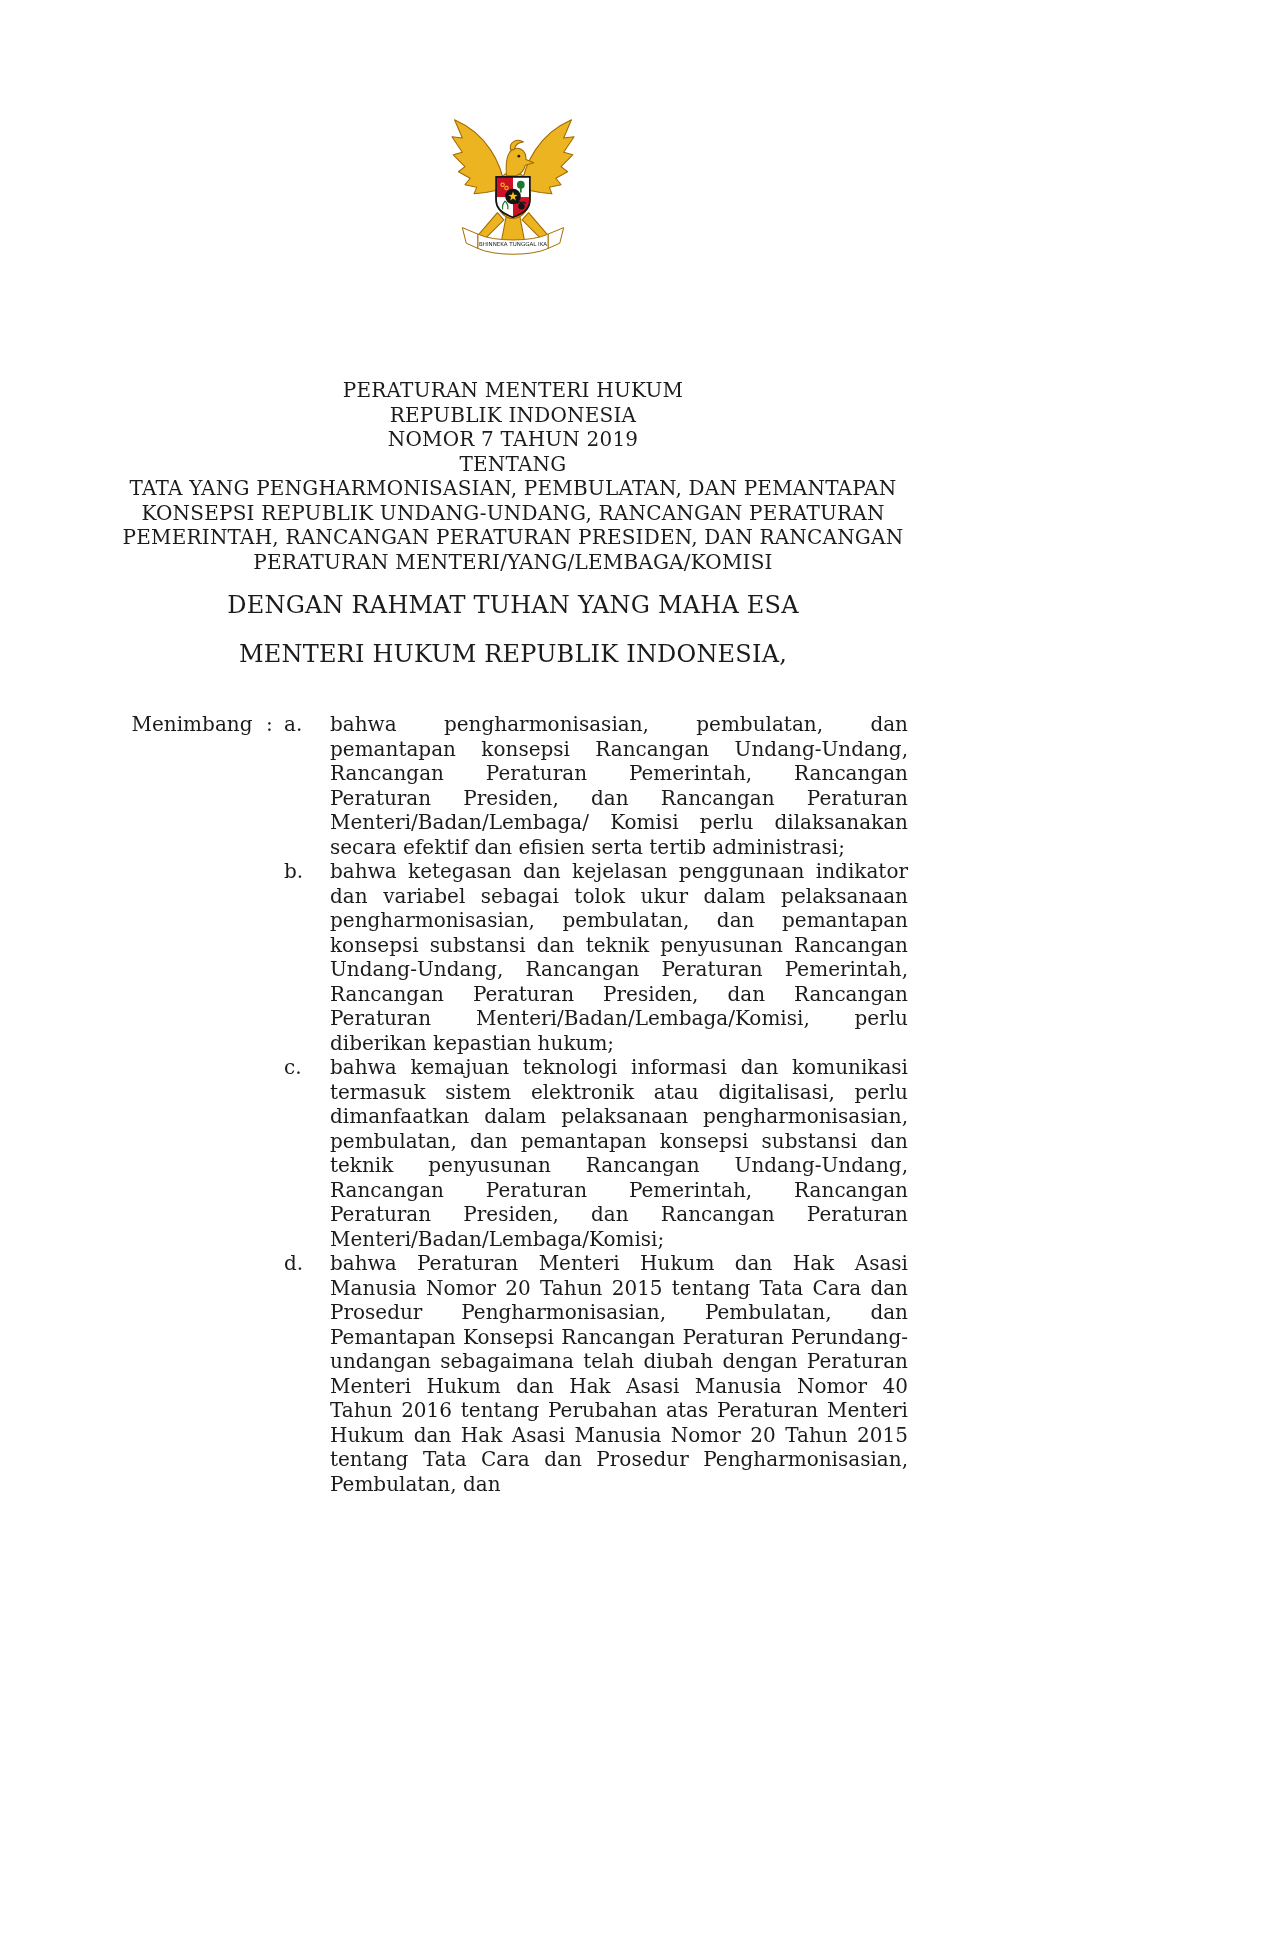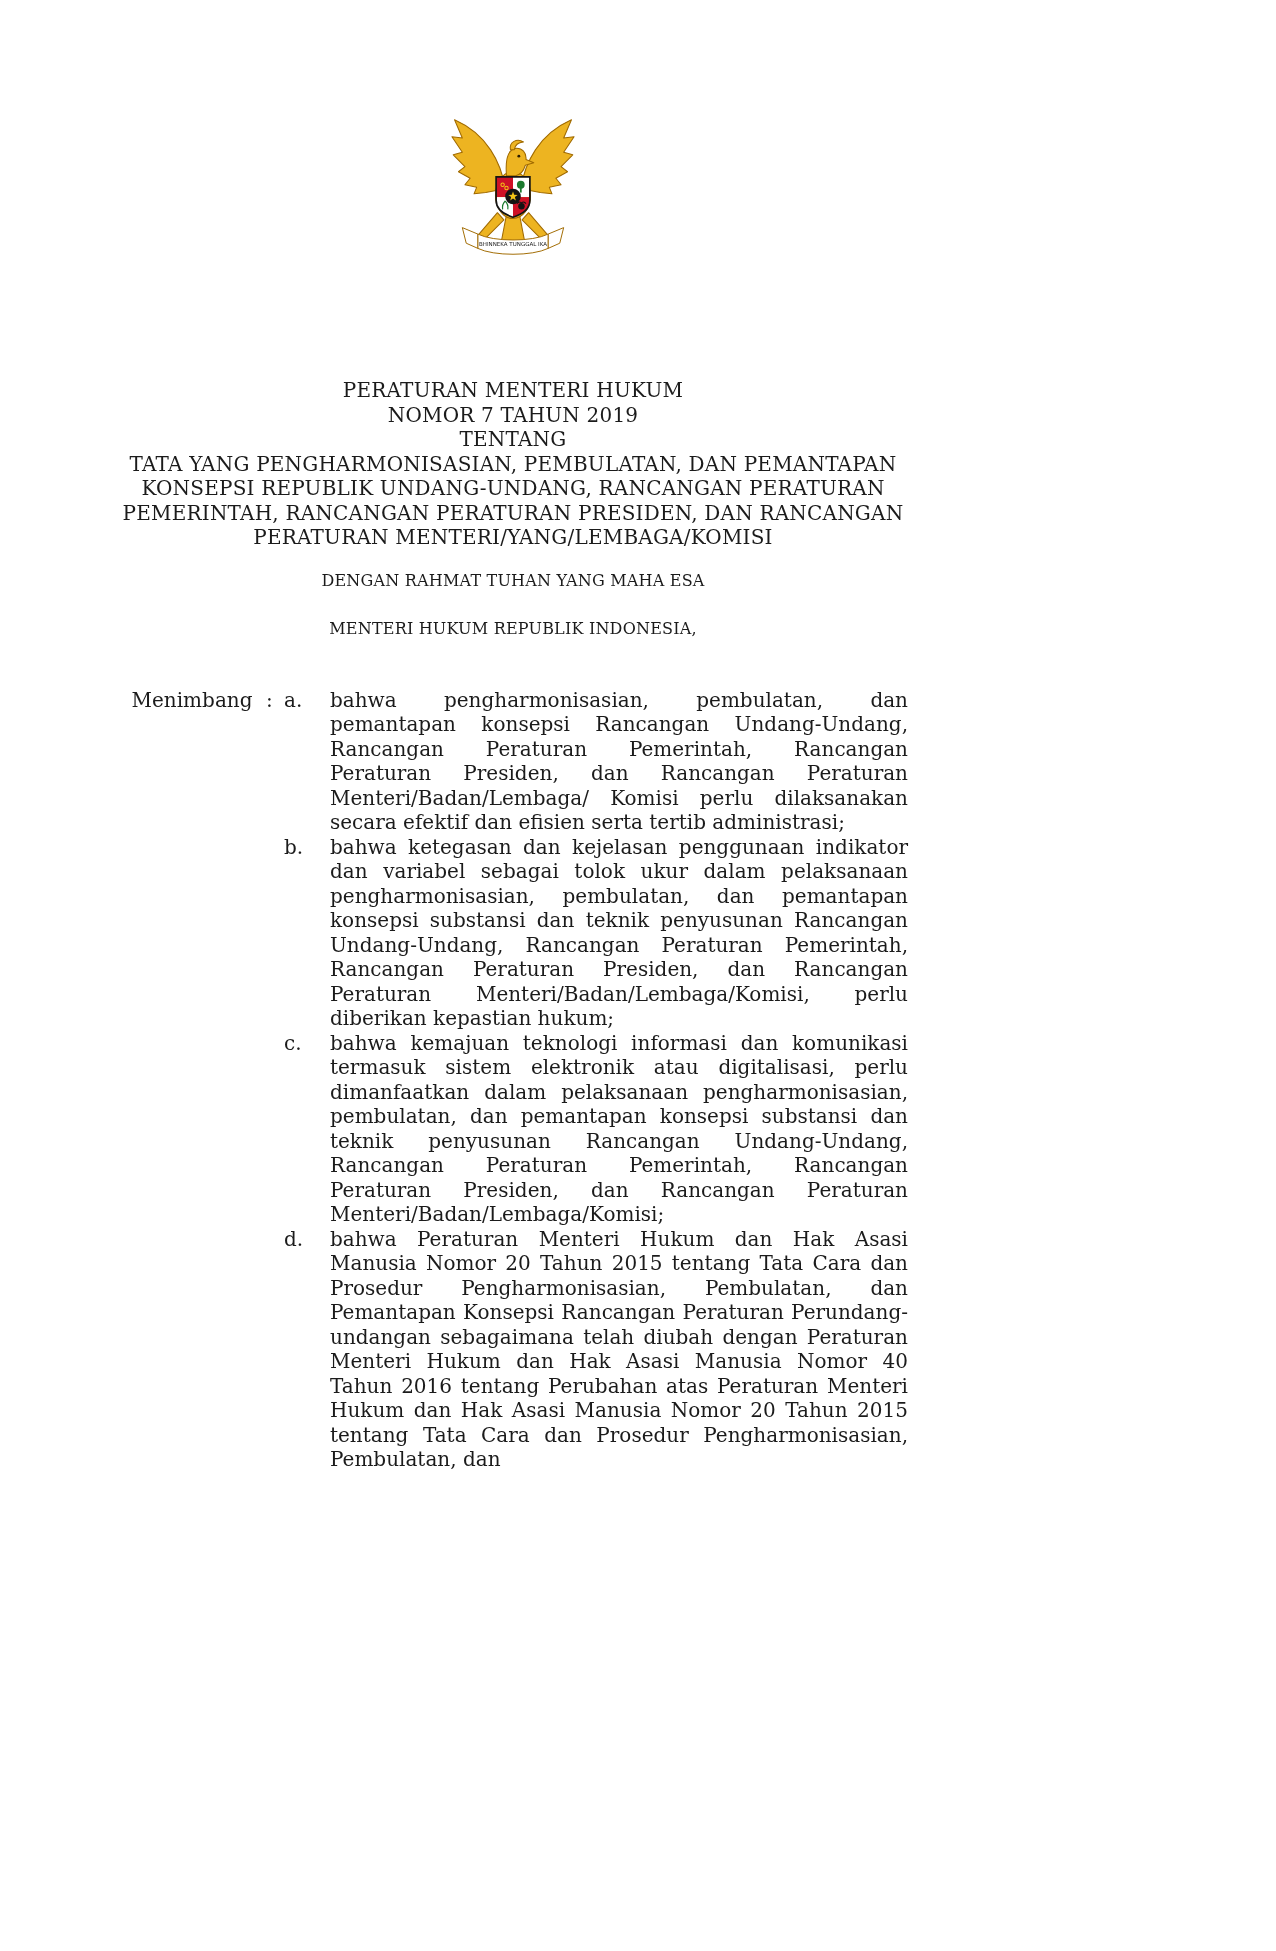--- a/index.html
+++ b/index.html
@@ -30,28 +30,28 @@
   .heading {
     margin-top: 114px;
     text-align: center;
     font-size: 20px;
     line-height: 24.5px;
     letter-spacing: 0.2px;
   }
   .invocation {
     margin-top: 19px;
     text-align: center;
-    font-size: 16px;
+    font-size: 24px;
     line-height: 24.5px;
     letter-spacing: 0.2px;
   }
   .authority {
     margin-top: 24px;
     text-align: center;
-    font-size: 16px;
+    font-size: 24px;
     line-height: 24.5px;
     letter-spacing: 0.2px;
   }
   .menimbang {
     margin-top: 46px;
     display: flex;
     font-size: 20px;
     line-height: 24.5px;
   }
   .m-label { width: 148px; flex-shrink: 0; text-align: center; }
@@ -137,20 +137,21 @@
           <path d="M46,188 L22,178 L28,202 L46,210 Z"></path>
           <path d="M154,188 L178,178 L172,202 L154,210 Z"></path>
           <path d="M46,188 C70,200 130,200 154,188 L154,210 C130,222 70,222 46,210 Z"></path>
         </g>
         <text x="100" y="207" text-anchor="middle" font-size="8.5" font-family="DejaVu Sans, sans-serif" fill="#222222" stroke="none">BHINNEKA TUNGGAL IKA</text>
       </svg>
     </div>
 
     <div class="heading">
       <div>PERATURAN MENTERI HUKUM</div>
+      <div>REPUBLIK INDONESIA</div>
       <div>NOMOR 7 TAHUN 2019</div>
       <div>TENTANG</div>
       <div>TATA YANG PENGHARMONISASIAN, PEMBULATAN, DAN PEMANTAPAN</div>
       <div>KONSEPSI REPUBLIK UNDANG-UNDANG, RANCANGAN PERATURAN</div>
       <div>PEMERINTAH, RANCANGAN PERATURAN PRESIDEN, DAN RANCANGAN</div>
       <div>PERATURAN MENTERI/YANG/LEMBAGA/KOMISI</div>
     </div>
 
     <div class="invocation">DENGAN RAHMAT TUHAN YANG MAHA ESA</div>
 

